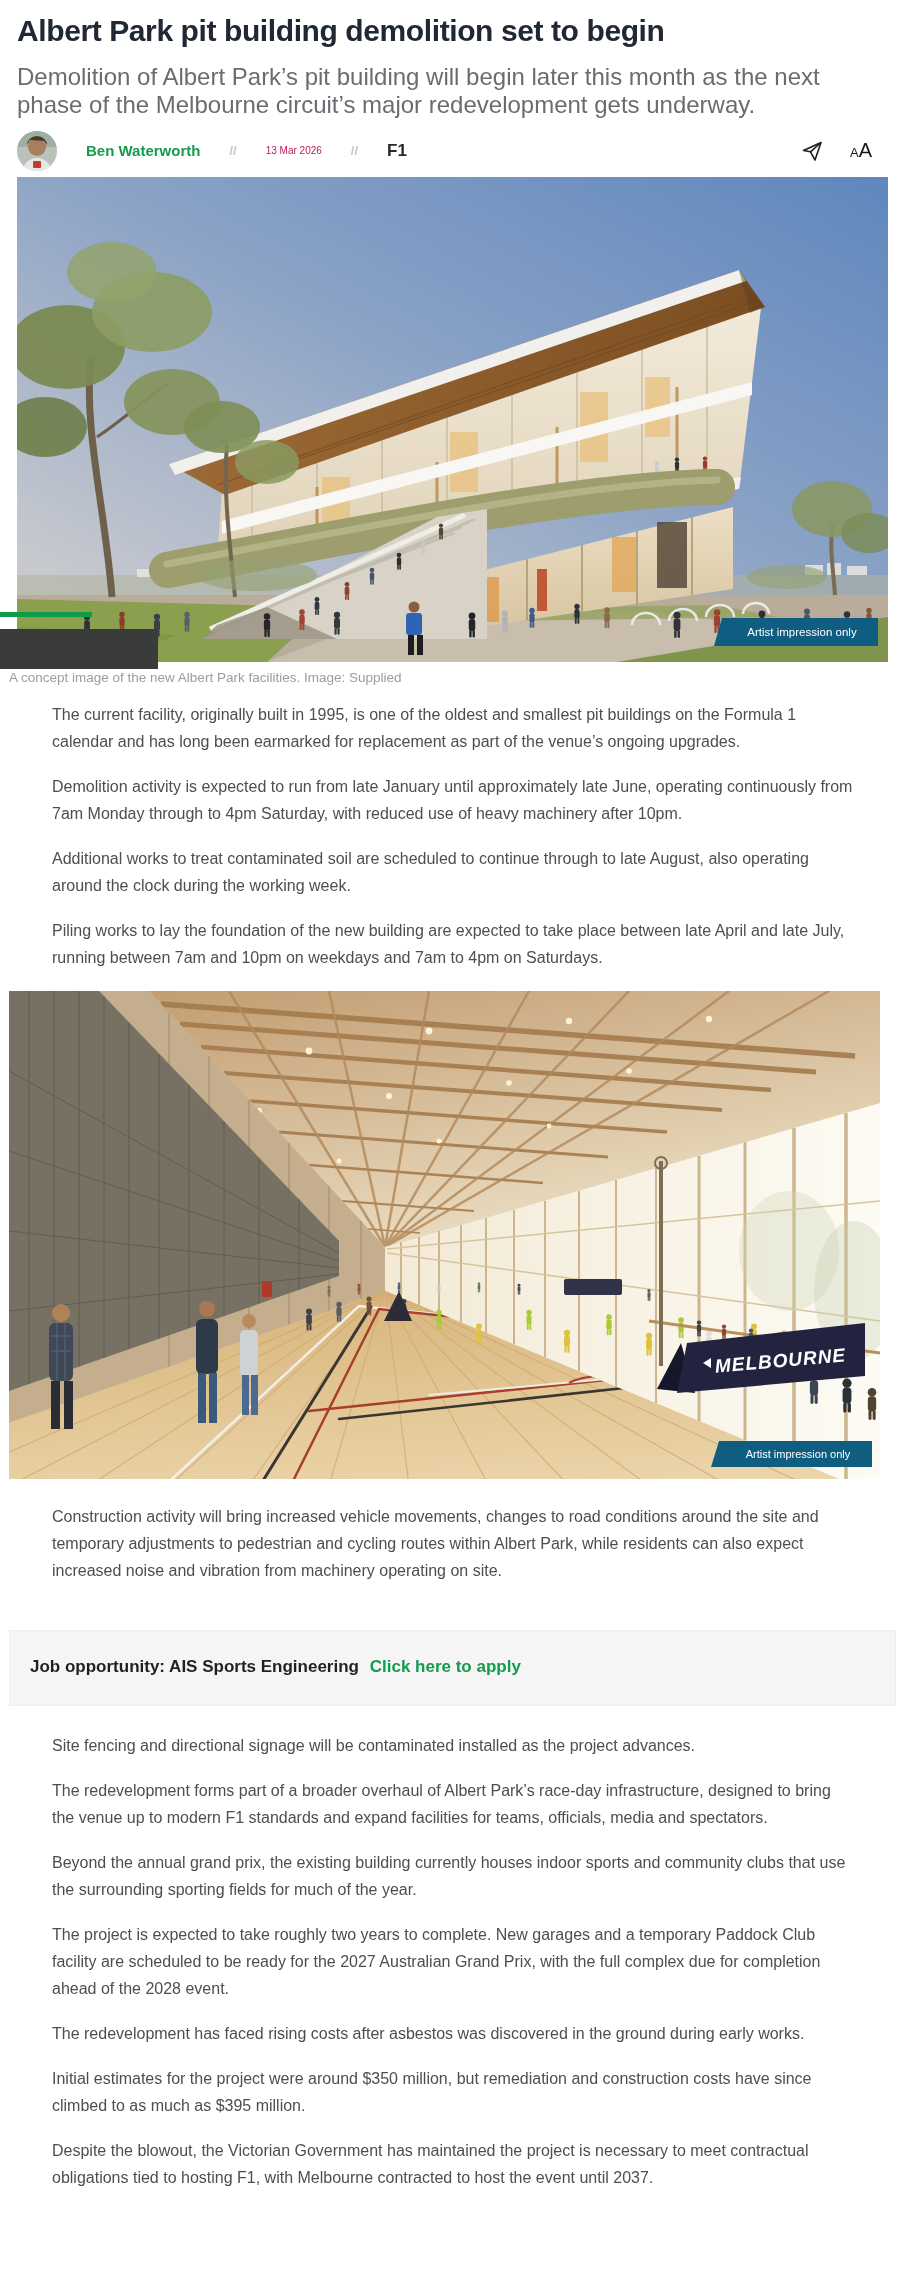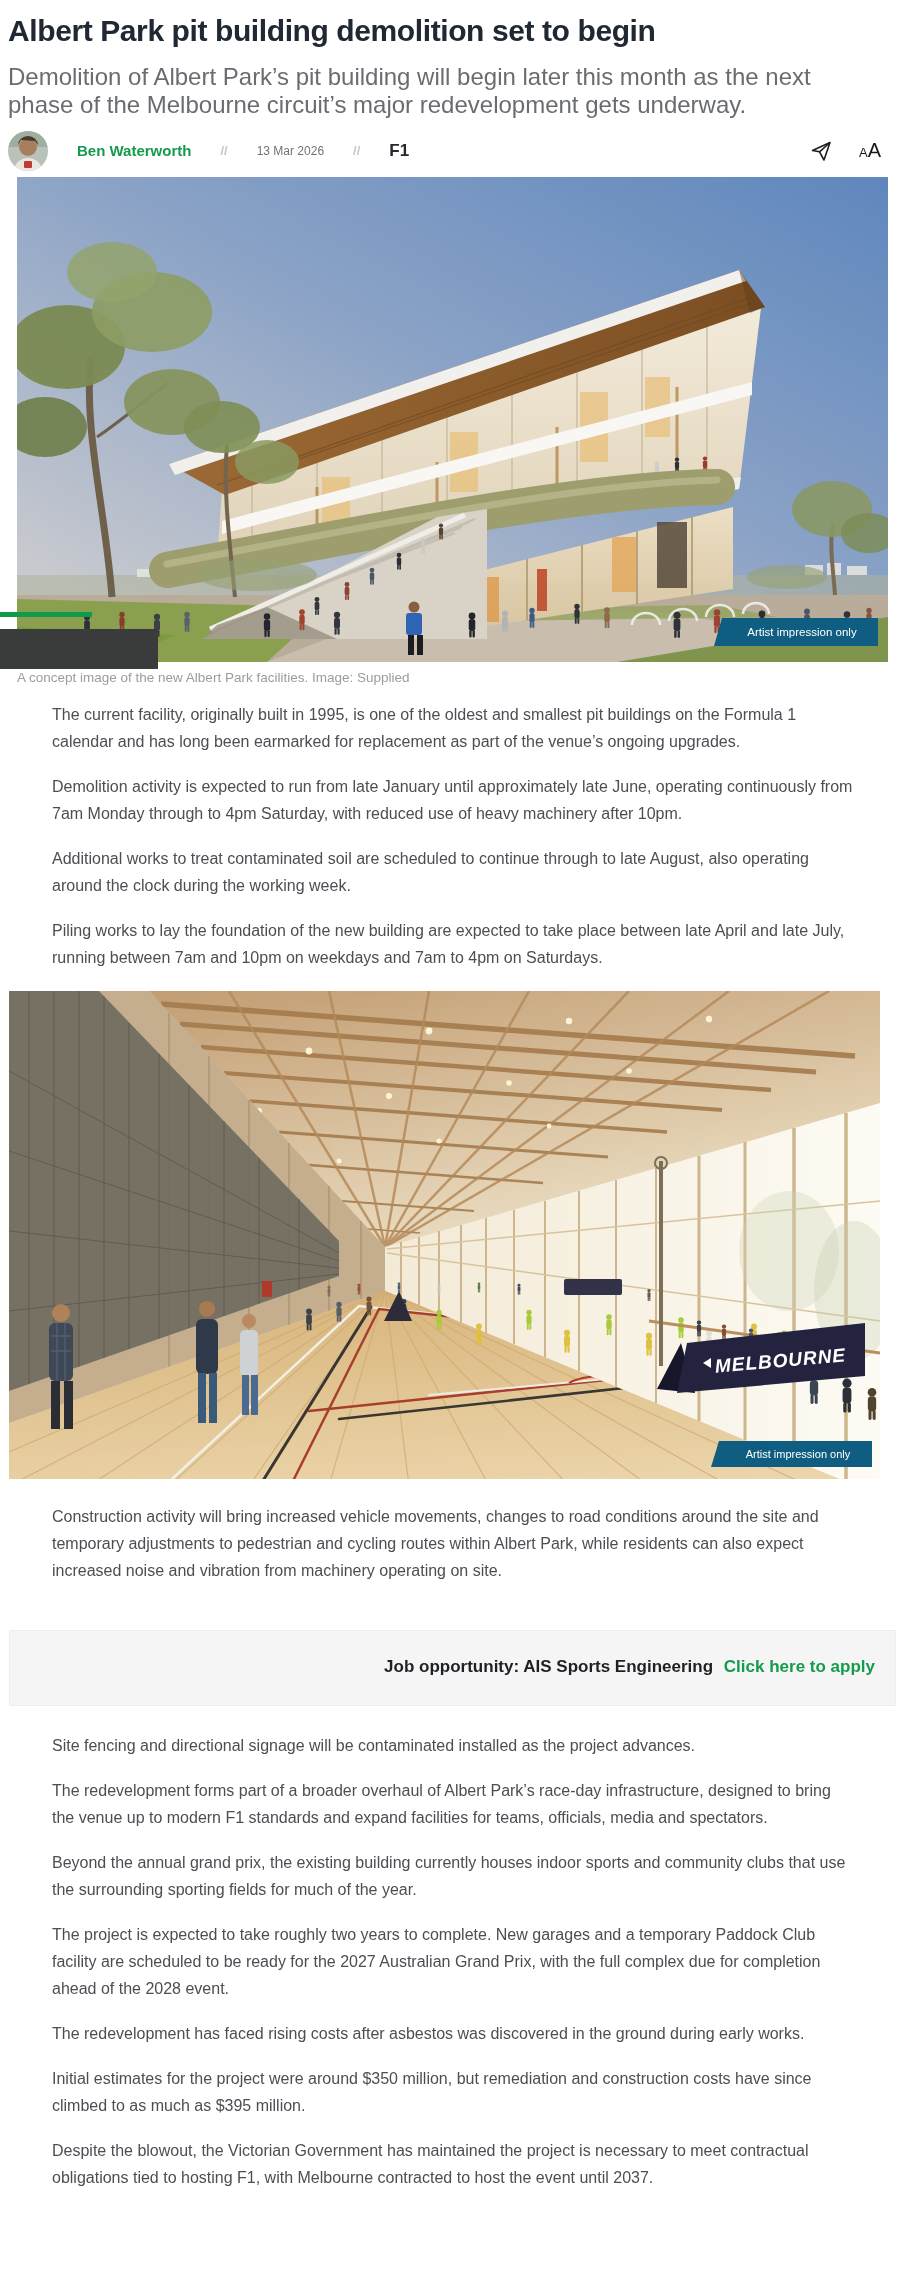--- a/index.html
+++ b/index.html
@@ -1,42 +1,42 @@
 <!DOCTYPE html>
 <html><head>
 <meta charset="utf-8">
 <style>
   html,body{margin:0;padding:0;background:#fff;}
   .page{position:relative;width:905px;height:2270px;margin:0 auto;background:#fff;overflow:hidden;
         font-family:"Liberation Sans",sans-serif;color:#4b4e53;}
-  .article-header{padding:0 8px;}
+  .article-header{padding:0 17px;}
   h1.title{margin:14px 0 0;font-size:30px;line-height:1.12;letter-spacing:-0.4px;color:#202833;font-weight:700;}
   .subtitle{margin:15px 0 0;font-size:24px;line-height:28px;color:#696c70;max-width:845px;font-weight:400;}
   .byline{margin-top:12px;display:flex;align-items:center;gap:29px;height:40px;}
   .avatar{width:40px;height:40px;border-radius:50%;overflow:hidden;flex:0 0 auto;display:block;background:#cfd4d2;cursor:pointer;}
   .avatar svg{display:block;}
   .author{color:#149b4c;font-weight:700;font-size:15px;text-decoration:none;cursor:pointer;}
   .sep{color:#c4c8cc;font-size:13px;font-weight:700;}
-  .date{color:#737373;font-size:12px;}
+  .date{color:#be185d;font-size:10px;}
   .category{color:#25292e;font-weight:700;font-size:17px;text-decoration:none;cursor:pointer;}
   .byline-tools{margin-left:auto;display:flex;align-items:center;gap:26px;padding-right:16px;}
   .share-btn{cursor:pointer;display:block;line-height:0;}
   .aa{cursor:pointer;color:#17191c;display:flex;align-items:baseline;}
   .aa .a-small{font-size:13px;}
   .aa .a-big{font-size:20px;}
   figure.hero{margin:6px 0 0;position:relative;padding:0;}
   figure.hero svg.scene, figure.inline svg.scene{display:block;}
   figure.hero svg.scene{margin-left:17px;}
   .overlay-green{position:absolute;left:0;top:435px;width:92px;height:5px;background:#0f9b4a;z-index:4;}
   .overlay-dark{position:absolute;left:0;top:452px;width:158px;height:40px;background:#3a3c3b;z-index:4;}
-  figcaption{margin:6px 17px 0;font-size:13.5px;line-height:19px;color:#9c9c9a;position:relative;z-index:1;}
+  figcaption{margin:6px 9px 0;font-size:13.5px;line-height:19px;color:#9c9c9a;position:relative;z-index:1;}
   .article-body{padding:0 52px;margin-top:14px;}
   .article-body p{margin:0 0 18px;font-size:16px;line-height:27px;color:#4b4e53;}
   figure.inline{margin:20px -43px 24px;position:relative;}
-  .job-box{margin:46px -43px 26px;background:#f5f5f5;border:1px solid #eeeeee;text-align:right;
+  .job-box{margin:46px -43px 26px;background:#f5f5f5;border:1px solid #eeeeee;text-align:left;
            padding:26px 20px 28px;font-size:17px;color:#1d2025;font-weight:700;}
   .job-box a{color:#149b4c;font-weight:700;text-decoration:none;cursor:pointer;}
 </style>
 </head>
 <body>
 
 <div class="page">
 
   <header class="article-header">
     <h1 class="title">Albert Park pit building demolition set to begin</h1>

